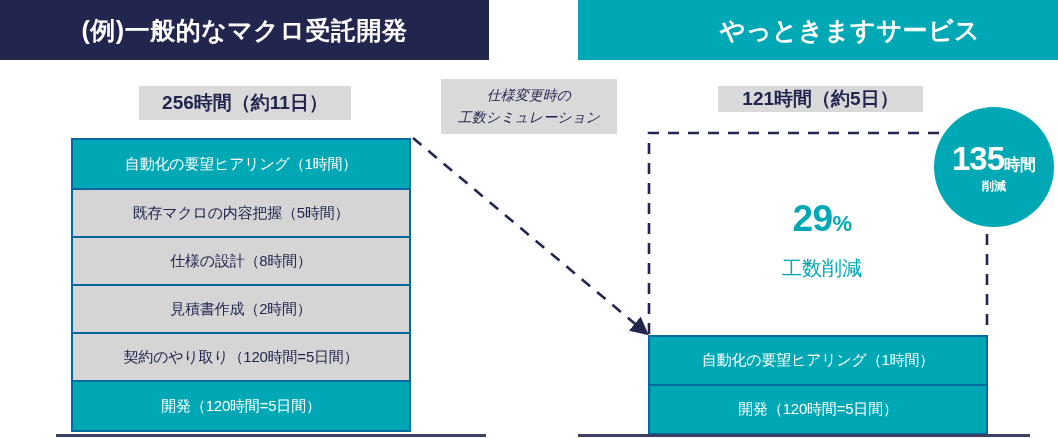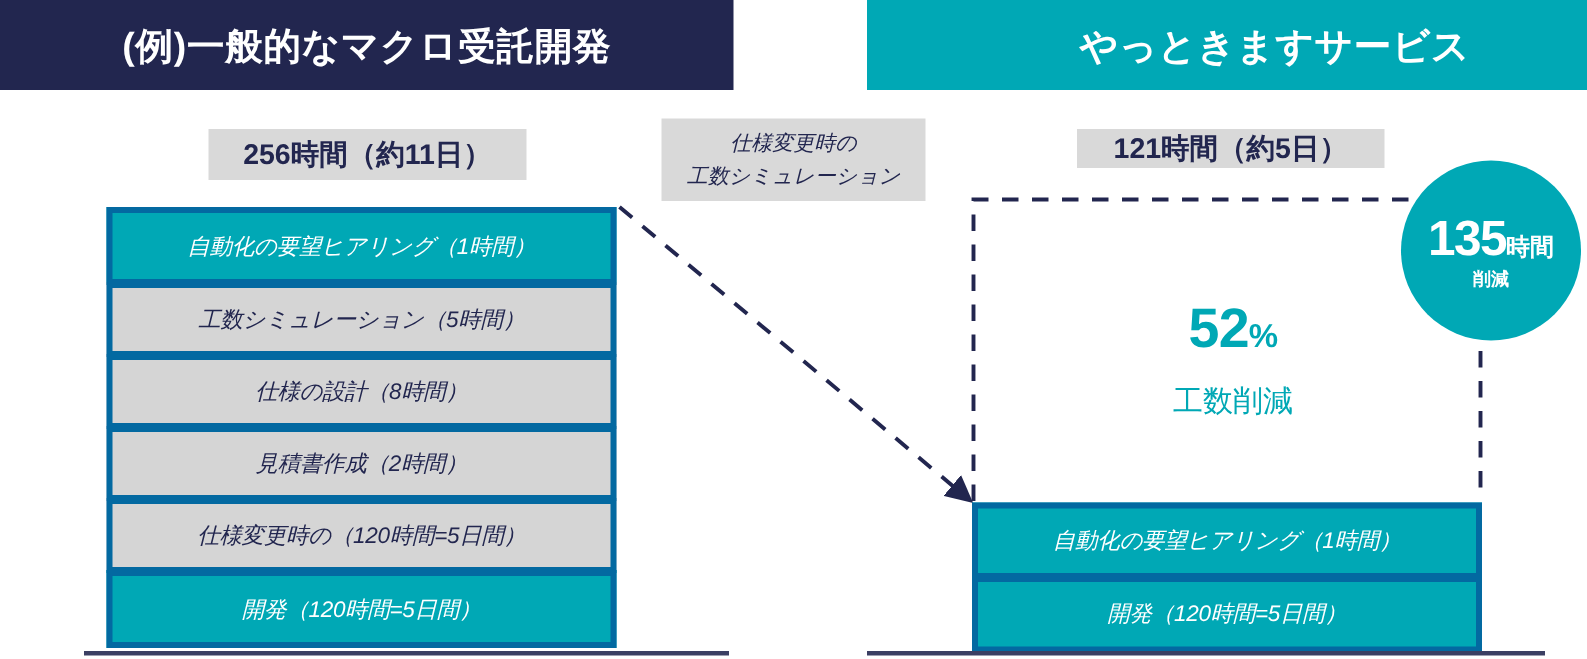--- a/index.html
+++ b/index.html
@@ -85,29 +85,28 @@
   
   .bar-stack {
     position: absolute;
     box-sizing: border-box;
   }
   #bar-left  { left: 71px;  top: 138px; width: 340px; }
   #bar-right { left: 648px; top: 335px; width: 340px; }
 
   .bar-row {
     box-sizing: border-box;
-    border: 4px solid #0369a1;
+    border: 2px solid #0369a1;
     margin-top: -2px;
     display: flex;
     align-items: center;
     justify-content: center;
     font-size: 15px;
     white-space: nowrap;
     letter-spacing: -0.2px;
-    font-style: italic;
   }
   .bar-row:first-child { margin-top: 0; }
   .bar-row.teal { background: #00a8b5; color: #ffffff; }
   .bar-row.gray { background: #d5d5d5; color: #22264f; }
 
   
   .baseline {
     position: absolute;
     height: 3px;
     background: #3b3f63;
@@ -201,38 +200,38 @@
       </marker>
     </defs>
 
     <line x1="413" y1="138" x2="646" y2="333" stroke="#22264f" stroke-width="2.6" stroke-dasharray="11 9" marker-end="url(#arrowhead)"></line>
 
     <path d="M649,334 L649,133 L987,133 L987,334" fill="none" stroke="#22264f" stroke-width="2.6" stroke-dasharray="11 9"></path>
   </svg>
 
   <div class="bar-stack" id="bar-left">
     <div class="bar-row teal" style="height:52px">自動化の要望ヒアリング（1時間）</div>
-    <div class="bar-row gray" style="height:50px">工数シミュレーション（5時間）</div>
+    <div class="bar-row gray" style="height:50px">既存マクロの内容把握（5時間）</div>
     <div class="bar-row gray" style="height:50px">仕様の設計（8時間）</div>
     <div class="bar-row gray" style="height:50px">見積書作成（2時間）</div>
-    <div class="bar-row gray" style="height:50px">仕様変更時の（120時間=5日間）</div>
+    <div class="bar-row gray" style="height:50px">契約のやり取り（120時間=5日間）</div>
     <div class="bar-row teal" style="height:52px">開発（120時間=5日間）</div>
   </div>
 
   <div class="bar-stack" id="bar-right">
     <div class="bar-row teal" style="height:51px">自動化の要望ヒアリング（1時間）</div>
     <div class="bar-row teal" style="height:51px">開発（120時間=5日間）</div>
   </div>
 
   <div class="baseline" id="baseline-left"></div>
   <div class="baseline" id="baseline-right"></div>
 
   <div id="reduction-callout">
     <div id="reduction-pct">
-      <span>52</span><span class="pct-sign">%</span>
+      <span>29</span><span class="pct-sign">%</span>
     </div>
     <div id="reduction-label">工数削減</div>
   </div>
 
   <div id="saving-circle">
     <div id="saving-amount">
       <span class="num">135</span><span class="unit">時間</span>
     </div>
     <div id="saving-sub">削減</div>
   </div>

